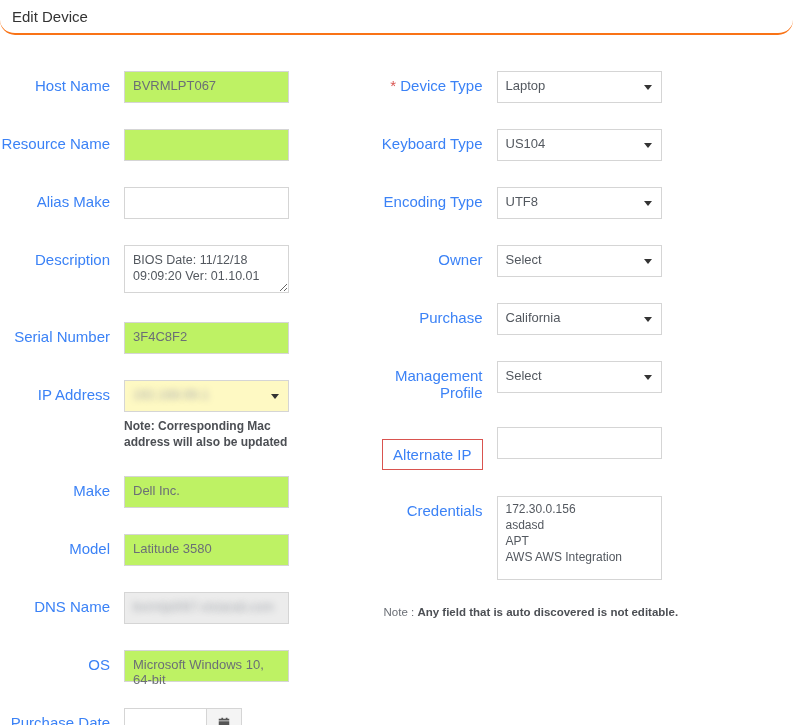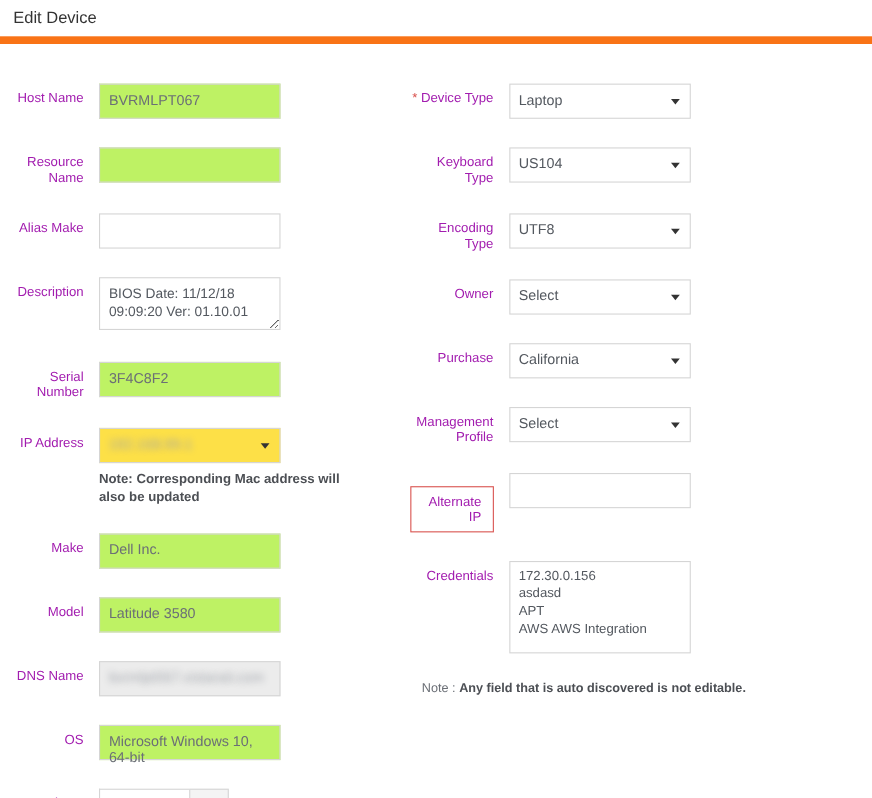--- a/index.html
+++ b/index.html
@@ -8,44 +8,45 @@
     font-family: Arial, Helvetica, sans-serif;
     font-size: 13px;
     color: #53585f;
     background: #fff;
     width: 793px;
   }
   .header {
     padding: 8px 12px;
     font-size: 15px;
     color: #333;
-    border-bottom: 7px solid #f97316;
+    border-bottom: 2px solid #f97316;
+    border-radius: 15px;
   }
   .body {
     display: flex;
     padding: 10px 8px 20px 0;
     border-bottom: 1px solid #e5e5e5;
   }
   .col {
     flex: 1;
   }
   .col-left { padding-right: 30px; }
   .col-right { padding-left: 30px; padding-right: 100px; }
   .row {
     display: flex;
     align-items: flex-start;
     margin: 26px 0;
   }
   .lbl {
-    width: 90px;
+    width: 124px;
     text-align: right;
     padding-right: 14px;
     padding-top: 6px;
-    font-size: 12px;
-    color: #a21caf;
+    font-size: 15px;
+    color: #3b82f6;
   }
   .req::before { content: "* "; color: #d9534f; }
   .fld { flex: 1; }
   .alt-lbl-box {
     border: 1px solid #d9534f;
     padding: 6px 10px;
     display: inline-block;
   }
   input[type=text], textarea, select.form, .selectlike, .input-ro, .listbox, input.form {
     width: 165px;
@@ -135,21 +136,21 @@
       <div class="lbl">Serial Number</div>
       <div class="fld">
           <div class="input-ro">3F4C8F2</div>
         </div>
     </div>
 
     <div class="row">
       <div class="lbl">IP Address</div>
       <div class="fld">
         <div class="select-wrap">
-          <div class="selectlike blurred input-ro" style="background:#fde047;">192.168.99.1</div>
+          <div class="selectlike blurred input-ro" style="background:#fef9c3;">192.168.99.1</div>
         </div>
         <div class="note">Note: Corresponding Mac address will also be updated</div>
       </div>
     </div>
 
     <div class="row">
       <div class="lbl">Make</div>
       <div class="fld">
           <div class="input-ro">Dell Inc.</div>
         </div>

